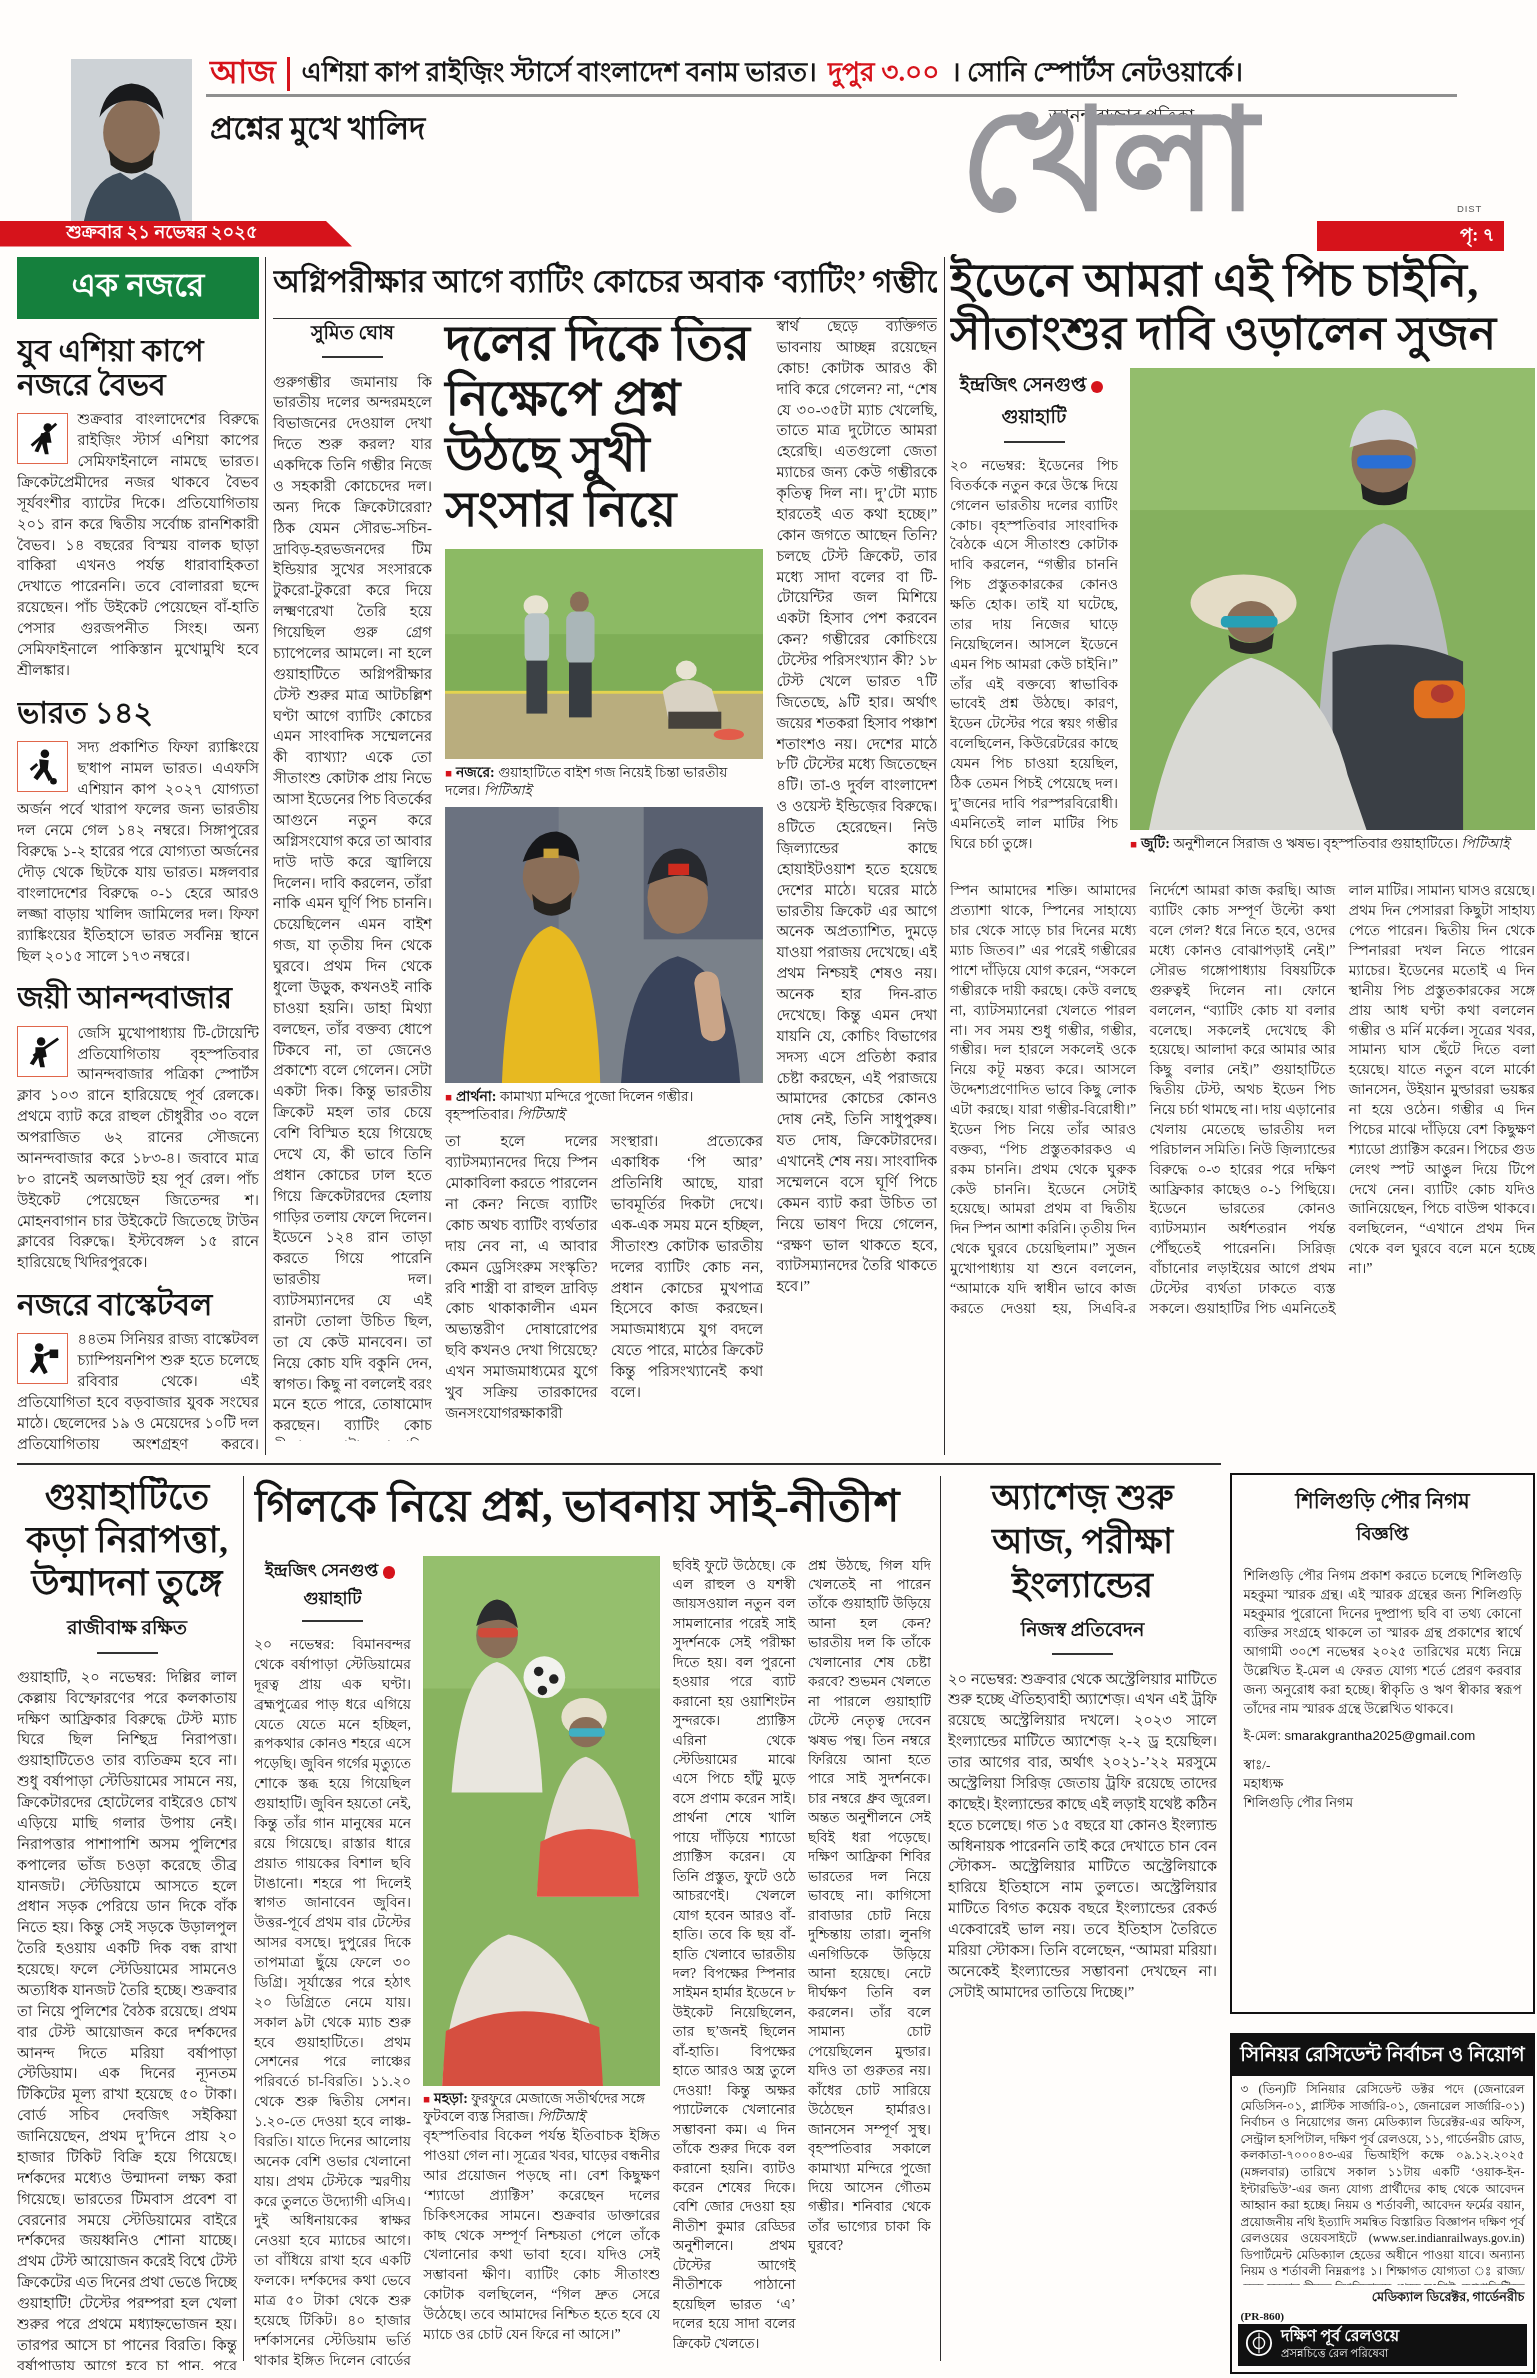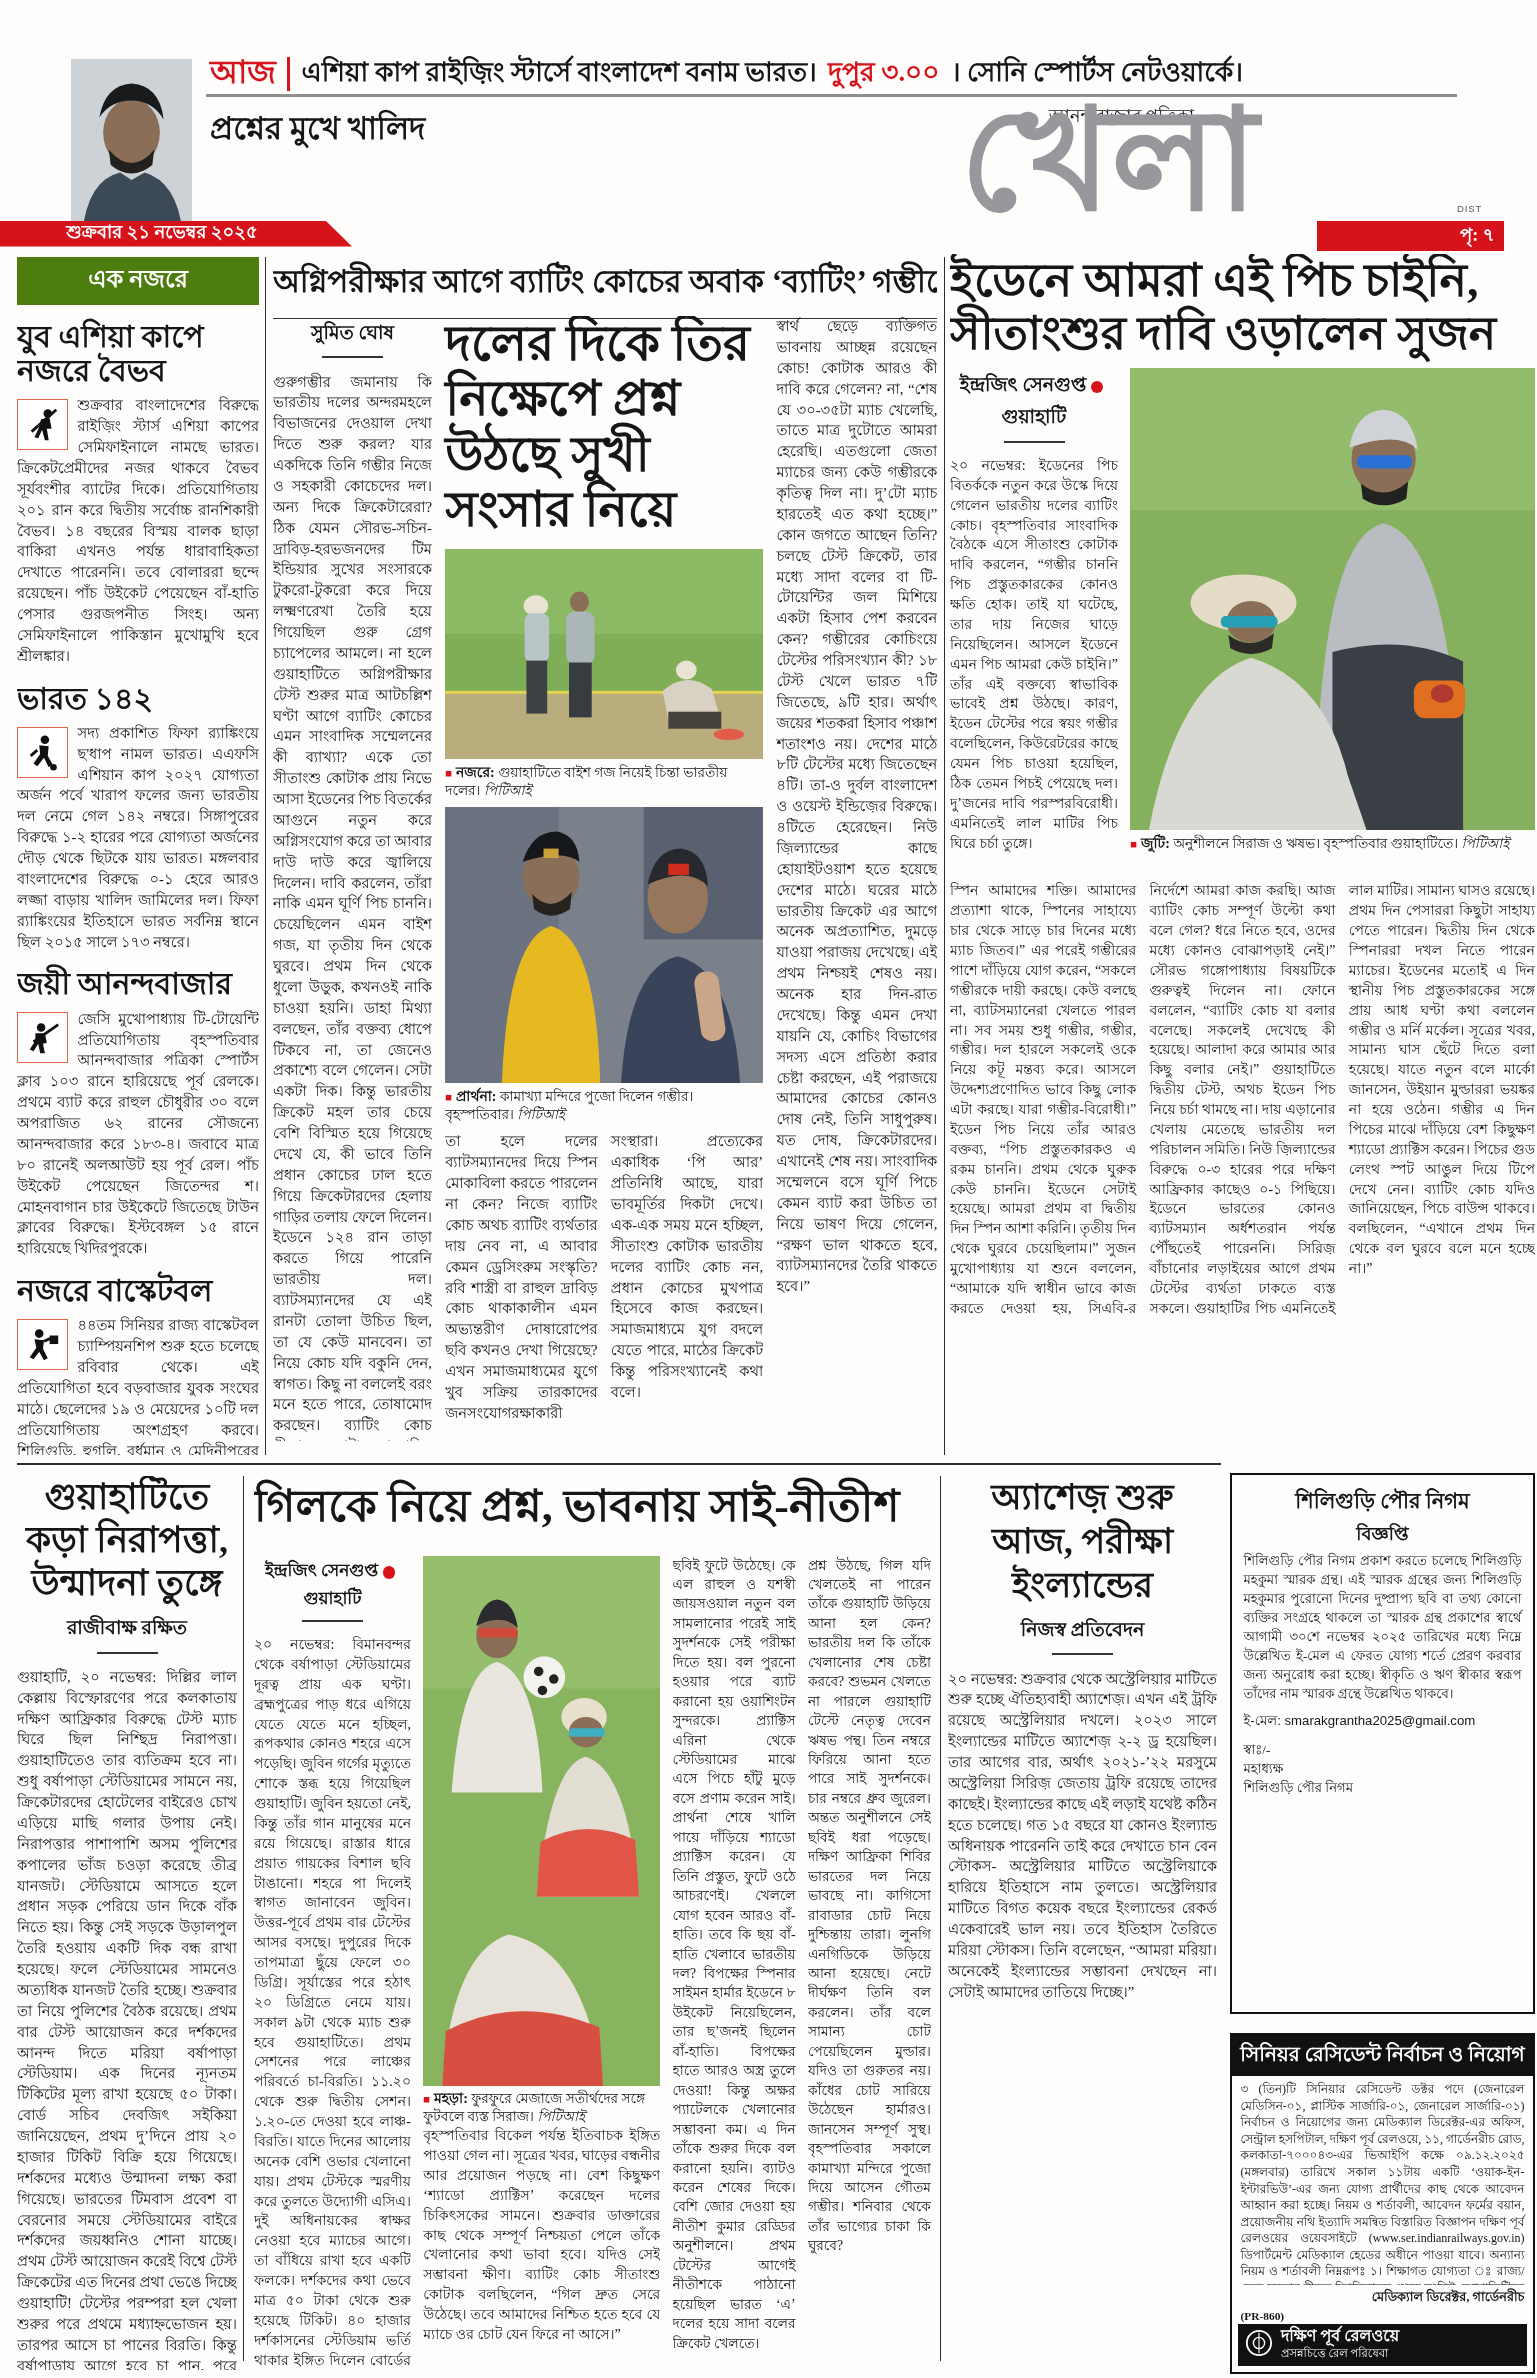--- a/index.html
+++ b/index.html
@@ -34,21 +34,21 @@
   
   .photo{position:relative;overflow:hidden;background:#88b061;}
   .photo svg{display:block;}
   .caption{font-size:13.7px;line-height:1.3;margin-top:4.7px;text-align:left;}
   .caption .sq{color:#d6131b;font-size:11.4px;margin-right:3.8px;}
   .caption b{font-size:14px;}
   .caption i{font-style:italic;}
 
   
   .sidebar{left:17px;top:257px;width:242px;height:1198px;overflow:hidden;}
-  .sb-header{background:#4d7c0f;color:#fff;text-align:center;font-weight:bold;font-size:24px;padding:2.8px 0 5.7px;}
+  .sb-header{background:#15803d;color:#fff;text-align:center;font-weight:bold;font-size:32px;padding:2.8px 0 5.7px;}
   .sb-title{font-size:30px;font-weight:bold;line-height:1.12;margin:15px 0 7.6px;}
   .iconbox{float:left;width:49px;height:49px;border:1.9px solid #e0664a;margin:3.8px 9.5px 1.9px 0;
            display:flex;align-items:center;justify-content:center;background:#fff;}
 
   
   .byline{font-weight:bold;font-size:19px;text-align:center;margin:1.9px 0 13.2px;}
   .byline .bl-rule{display:block;width:61px;height:1.9px;background:#333;margin:6.6px auto 0;}
   .byline .dot{display:inline-block;width:12.3px;height:12.3px;border-radius:50%;background:#d6131b;margin:0 4.7px;vertical-align:middle;}
 
   
@@ -79,21 +79,21 @@
   .gill-cp{width:237px;flex:none;display:flex;flex-direction:column;}
   .gill-c3{width:123px;flex:none;}
   .gill-c4{width:123px;flex:none;}
   .ashes{left:948px;top:1476px;width:269px;height:894px;overflow:hidden;}
   .ashes-headline{font-size:35px;line-height:1.25;font-weight:bold;text-align:center;}
 
   
   .notice{left:1230px;top:1473px;width:305px;height:541px;border:2.4px solid #111;box-sizing:border-box;
           padding:9.5px 11.4px;overflow:hidden;}
   .notice-t1{text-align:center;font-weight:bold;font-size:21px;}
-  .notice-t2{text-align:center;font-weight:bold;font-size:18px;margin-bottom:0;}
+  .notice-t2{text-align:center;font-weight:bold;font-size:18px;margin-bottom:15px;}
   .notice-body{font-size:13.2px;line-height:1.45;text-align:justify;}
   .recruit{left:1230px;top:2033px;width:305px;height:341px;border:2.4px solid #111;box-sizing:border-box;overflow:hidden;
            display:flex;flex-direction:column;}
   .recruit-head{background:#111;color:#fff;font-weight:bold;font-size:20px;text-align:center;padding:3.8px 1.9px;}
   .recruit-body{font-size:12px;line-height:1.38;text-align:justify;padding:5.7px 8.5px 0;flex:1;overflow:hidden;}
   .recruit-sign{font-weight:bold;font-size:12.8px;text-align:right;padding:1.9px 8.5px;}
   .recruit-foot{display:flex;align-items:center;gap:7.6px;background:#111;color:#fff;margin:1.9px 5.7px 5.7px;padding:2.8px 7.6px;}
   .recruit-foot .rf1{font-weight:bold;font-size:16px;line-height:1.1;}
   .recruit-foot .rf2{font-size:11.4px;}
   .prno{font-size:11.4px;font-weight:bold;padding:0 8.5px;}

